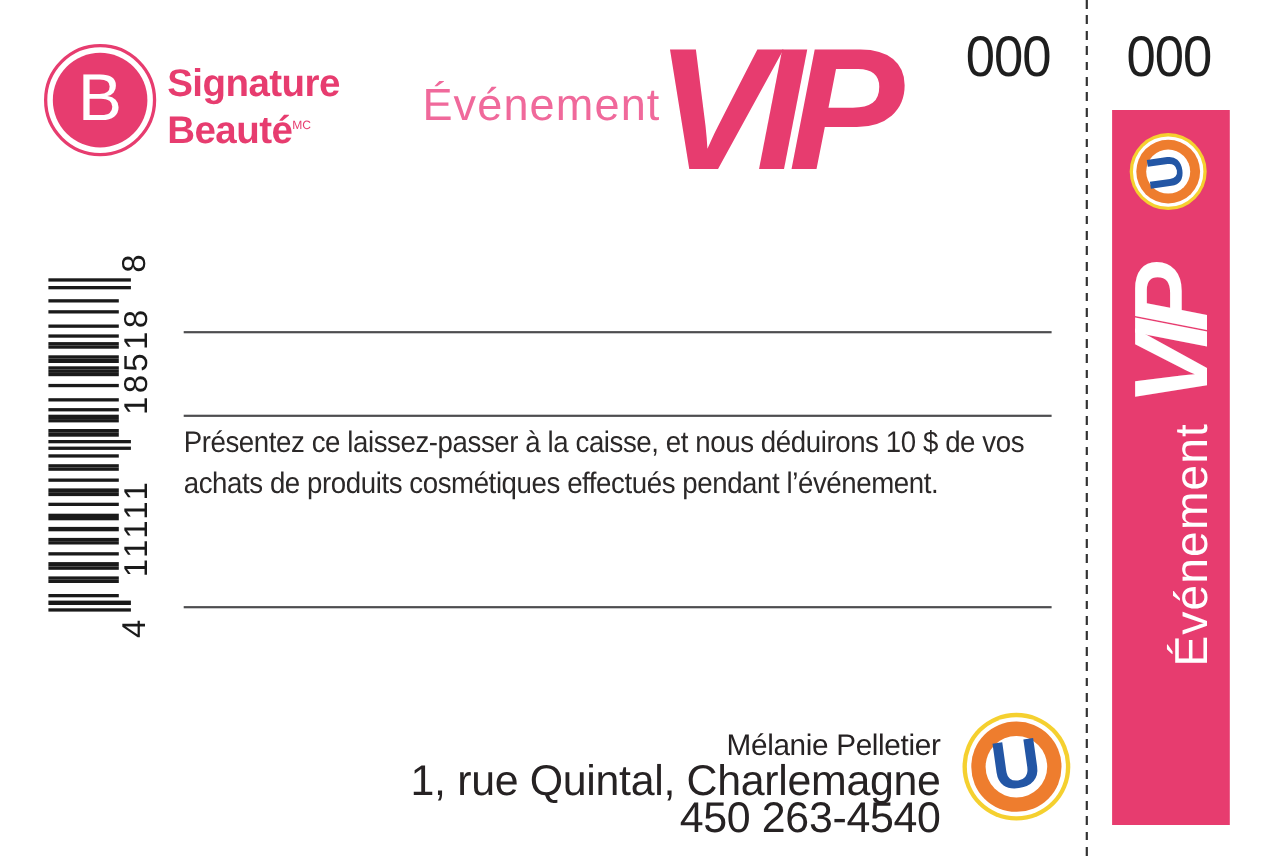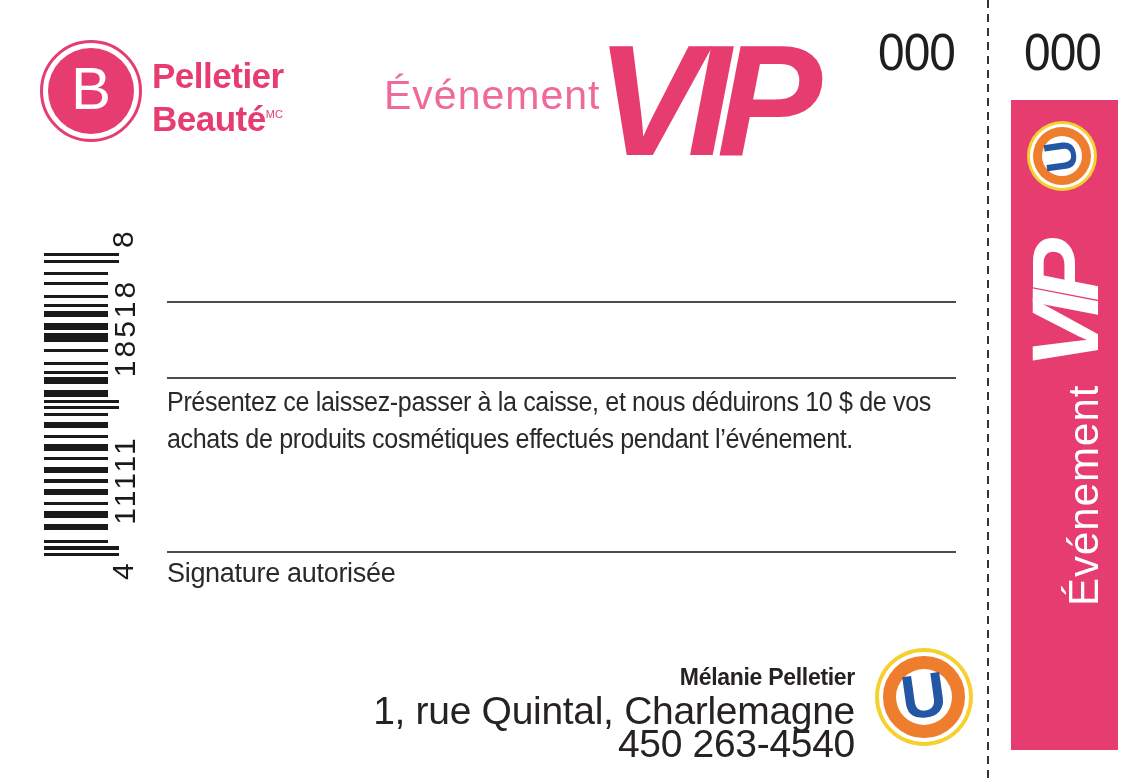--- a/index.html
+++ b/index.html
@@ -64,35 +64,35 @@
 
   
   .rule{position:absolute;left:167px;width:789px;height:2px;background:var(--rule);}
   .rule.r1{top:301px;} .rule.r2{top:377px;} .rule.r3{top:551px;}
   .offer{position:absolute;left:167px;top:384px;font-size:27px;line-height:37px;letter-spacing:-0.4px;
     color:#2b2828;transform:scaleX(.93);transform-origin:0 0;white-space:nowrap;}
   .signature{position:absolute;left:167px;top:558px;font-size:27px;letter-spacing:-0.3px;color:#2b2828;}
 
   
   .contact{position:absolute;right:293px;top:660px;text-align:right;color:#262223;}
-  .contact .name{font-size:23px;line-height:34px;font-weight:bold;letter-spacing:-0.3px;}
+  .contact .name{font-size:27px;line-height:34px;font-weight:normal;letter-spacing:-0.3px;}
   .contact .addr,.contact .phone{font-size:39px;line-height:33px;letter-spacing:-0.3px;}
 </style>
 </head>
 <body>
 
 <div class="ticket">
 
   <div class="brand-logo">
     <div class="disc">
       <span>B</span>
     </div>
   </div>
   <div class="brand-name">
-    <div>Pelletier</div>
+    <div>Signature</div>
     <div><span>Beauté</span><sup>MC</sup></div>
   </div>
 
   <div class="evenement">Événement</div>
   <div class="vip">VIP</div>
 
   <div class="serial main">000</div>
   <div class="serial stub-serial">000</div>
 
   <div class="perforation"></div>
@@ -223,21 +223,20 @@
 
   <div class="rule r1"></div>
   <div class="rule r2"></div>
   <div class="rule r3"></div>
 
   <div class="offer">
     <div>Présentez ce laissez-passer à la caisse, et nous déduirons 10 $ de vos</div>
     <div>achats de produits cosmétiques effectués pendant l’événement.</div>
   </div>
 
-  <div class="signature">Signature autorisée</div>
 
   <div class="contact">
     <div class="name">Mélanie Pelletier</div>
     <div class="addr">1, rue Quintal, Charlemagne</div>
     <div class="phone">450 263-4540</div>
   </div>
 
   <div class="contact-logo">
     <div class="ulogo">
       <div class="gap"></div>

